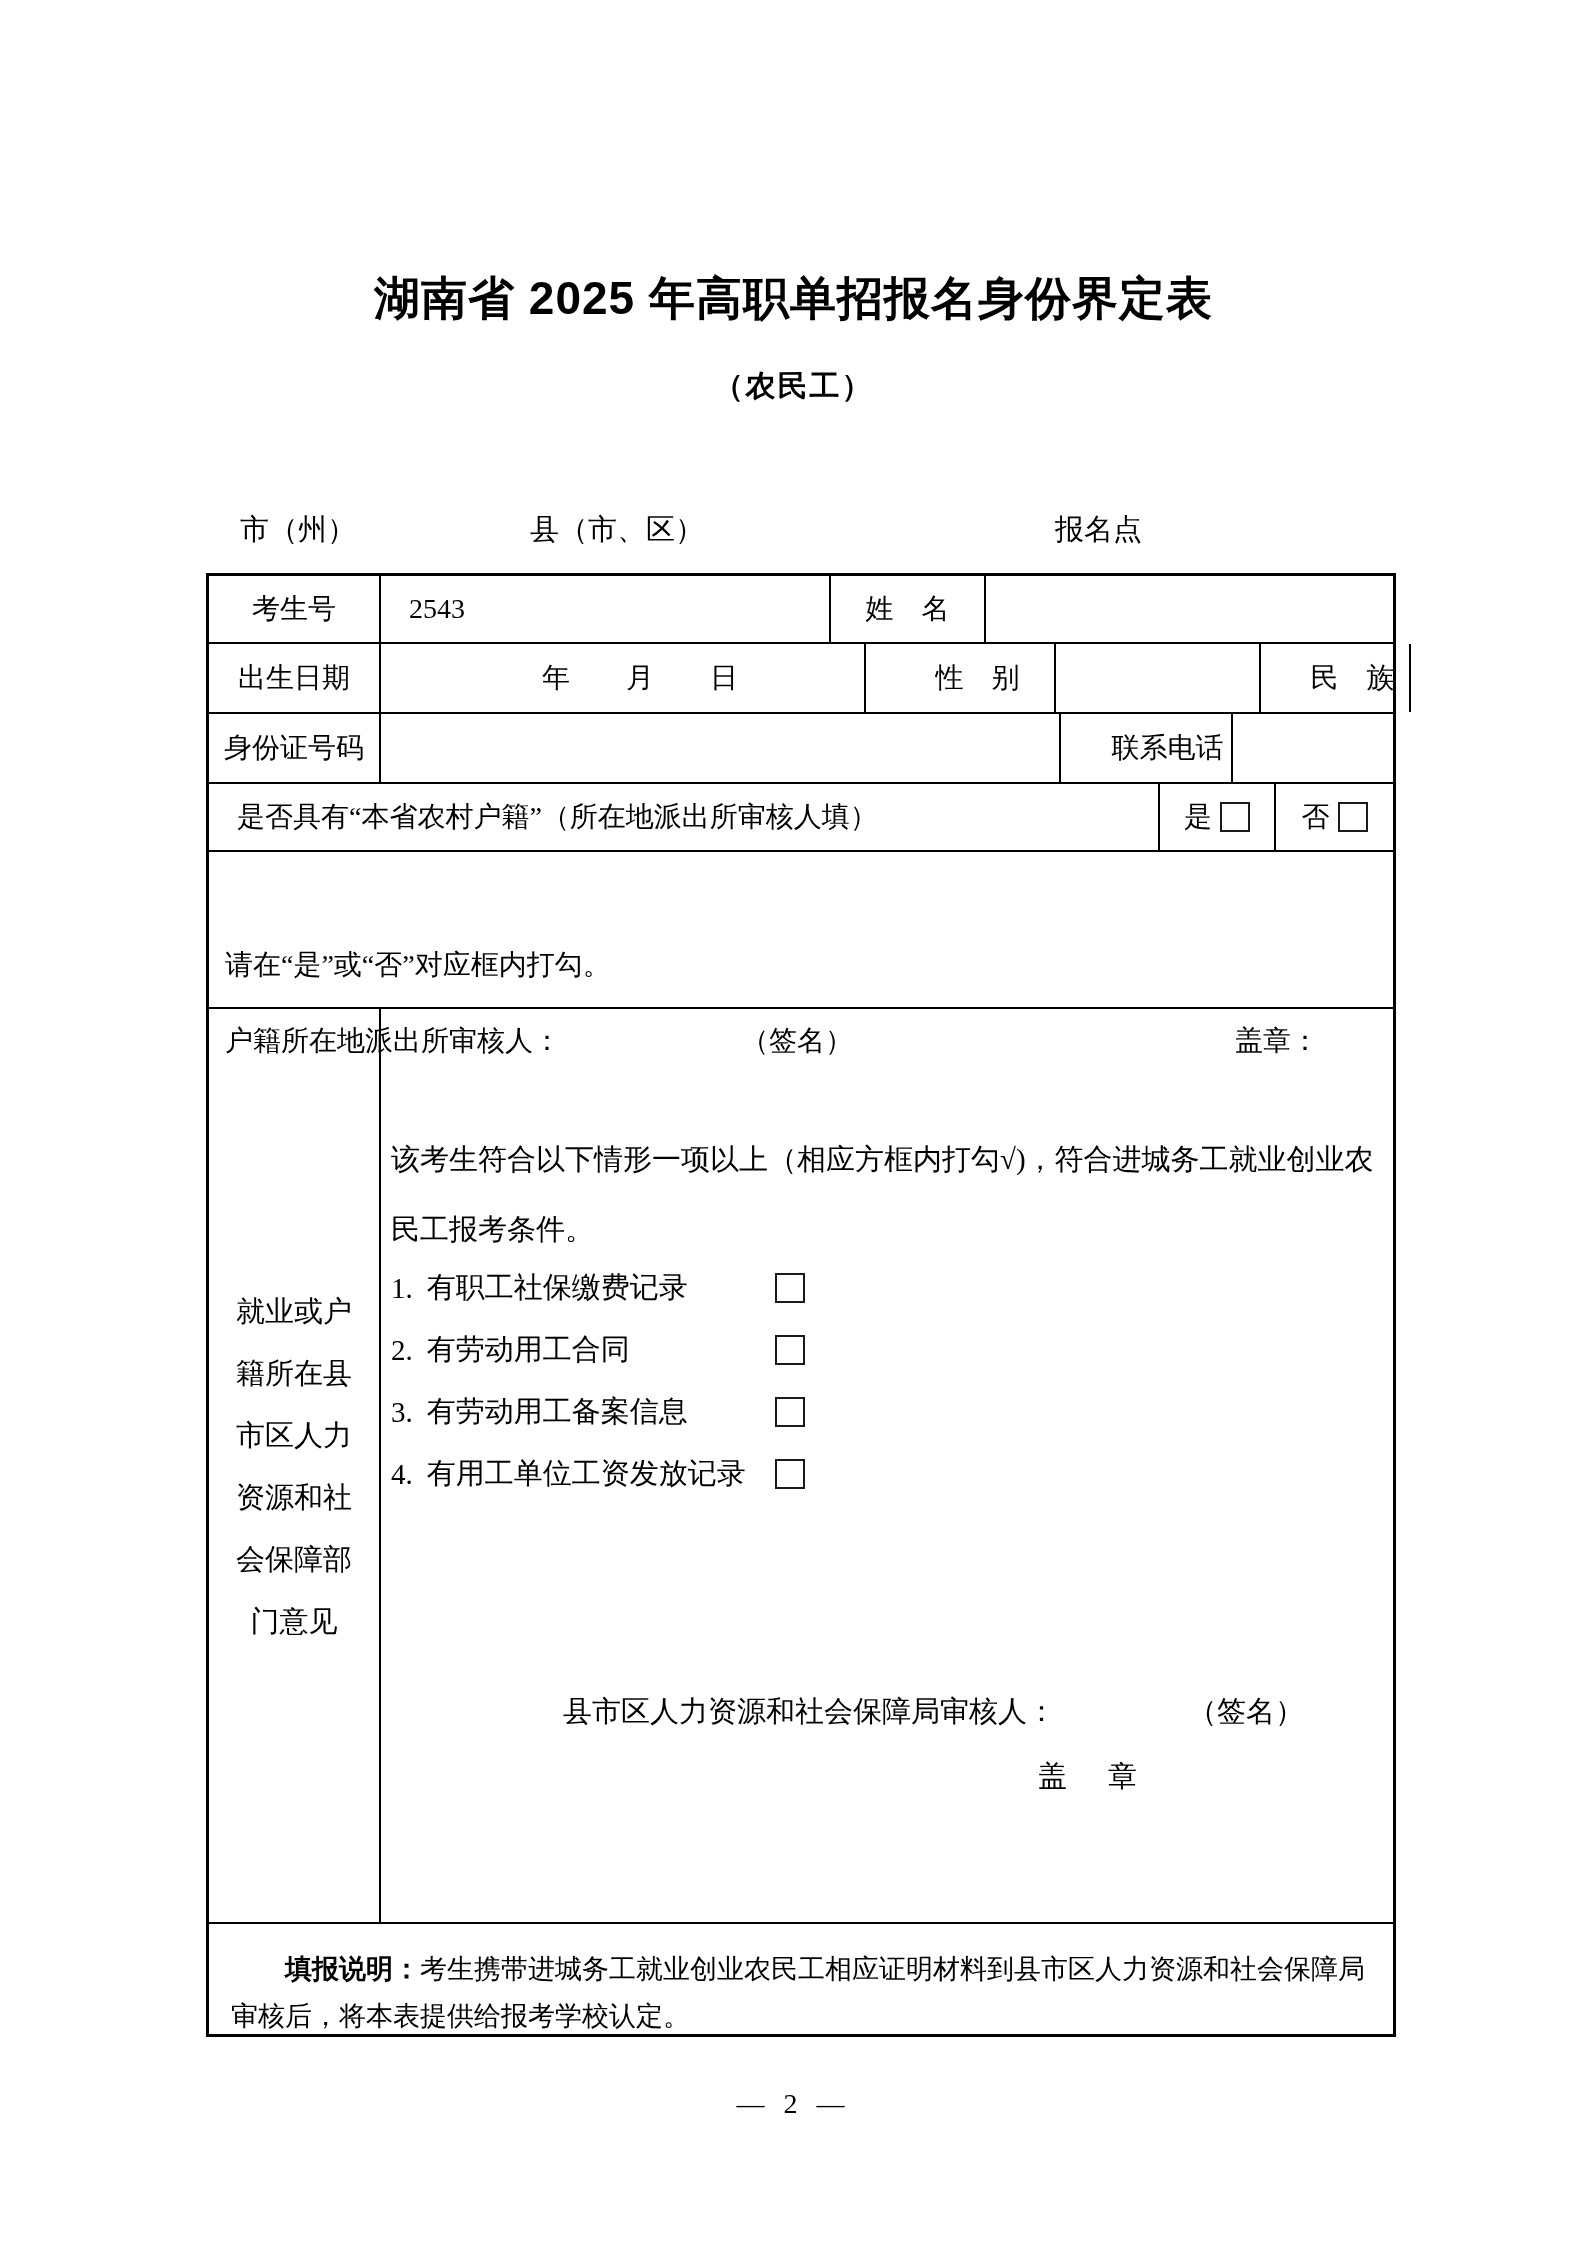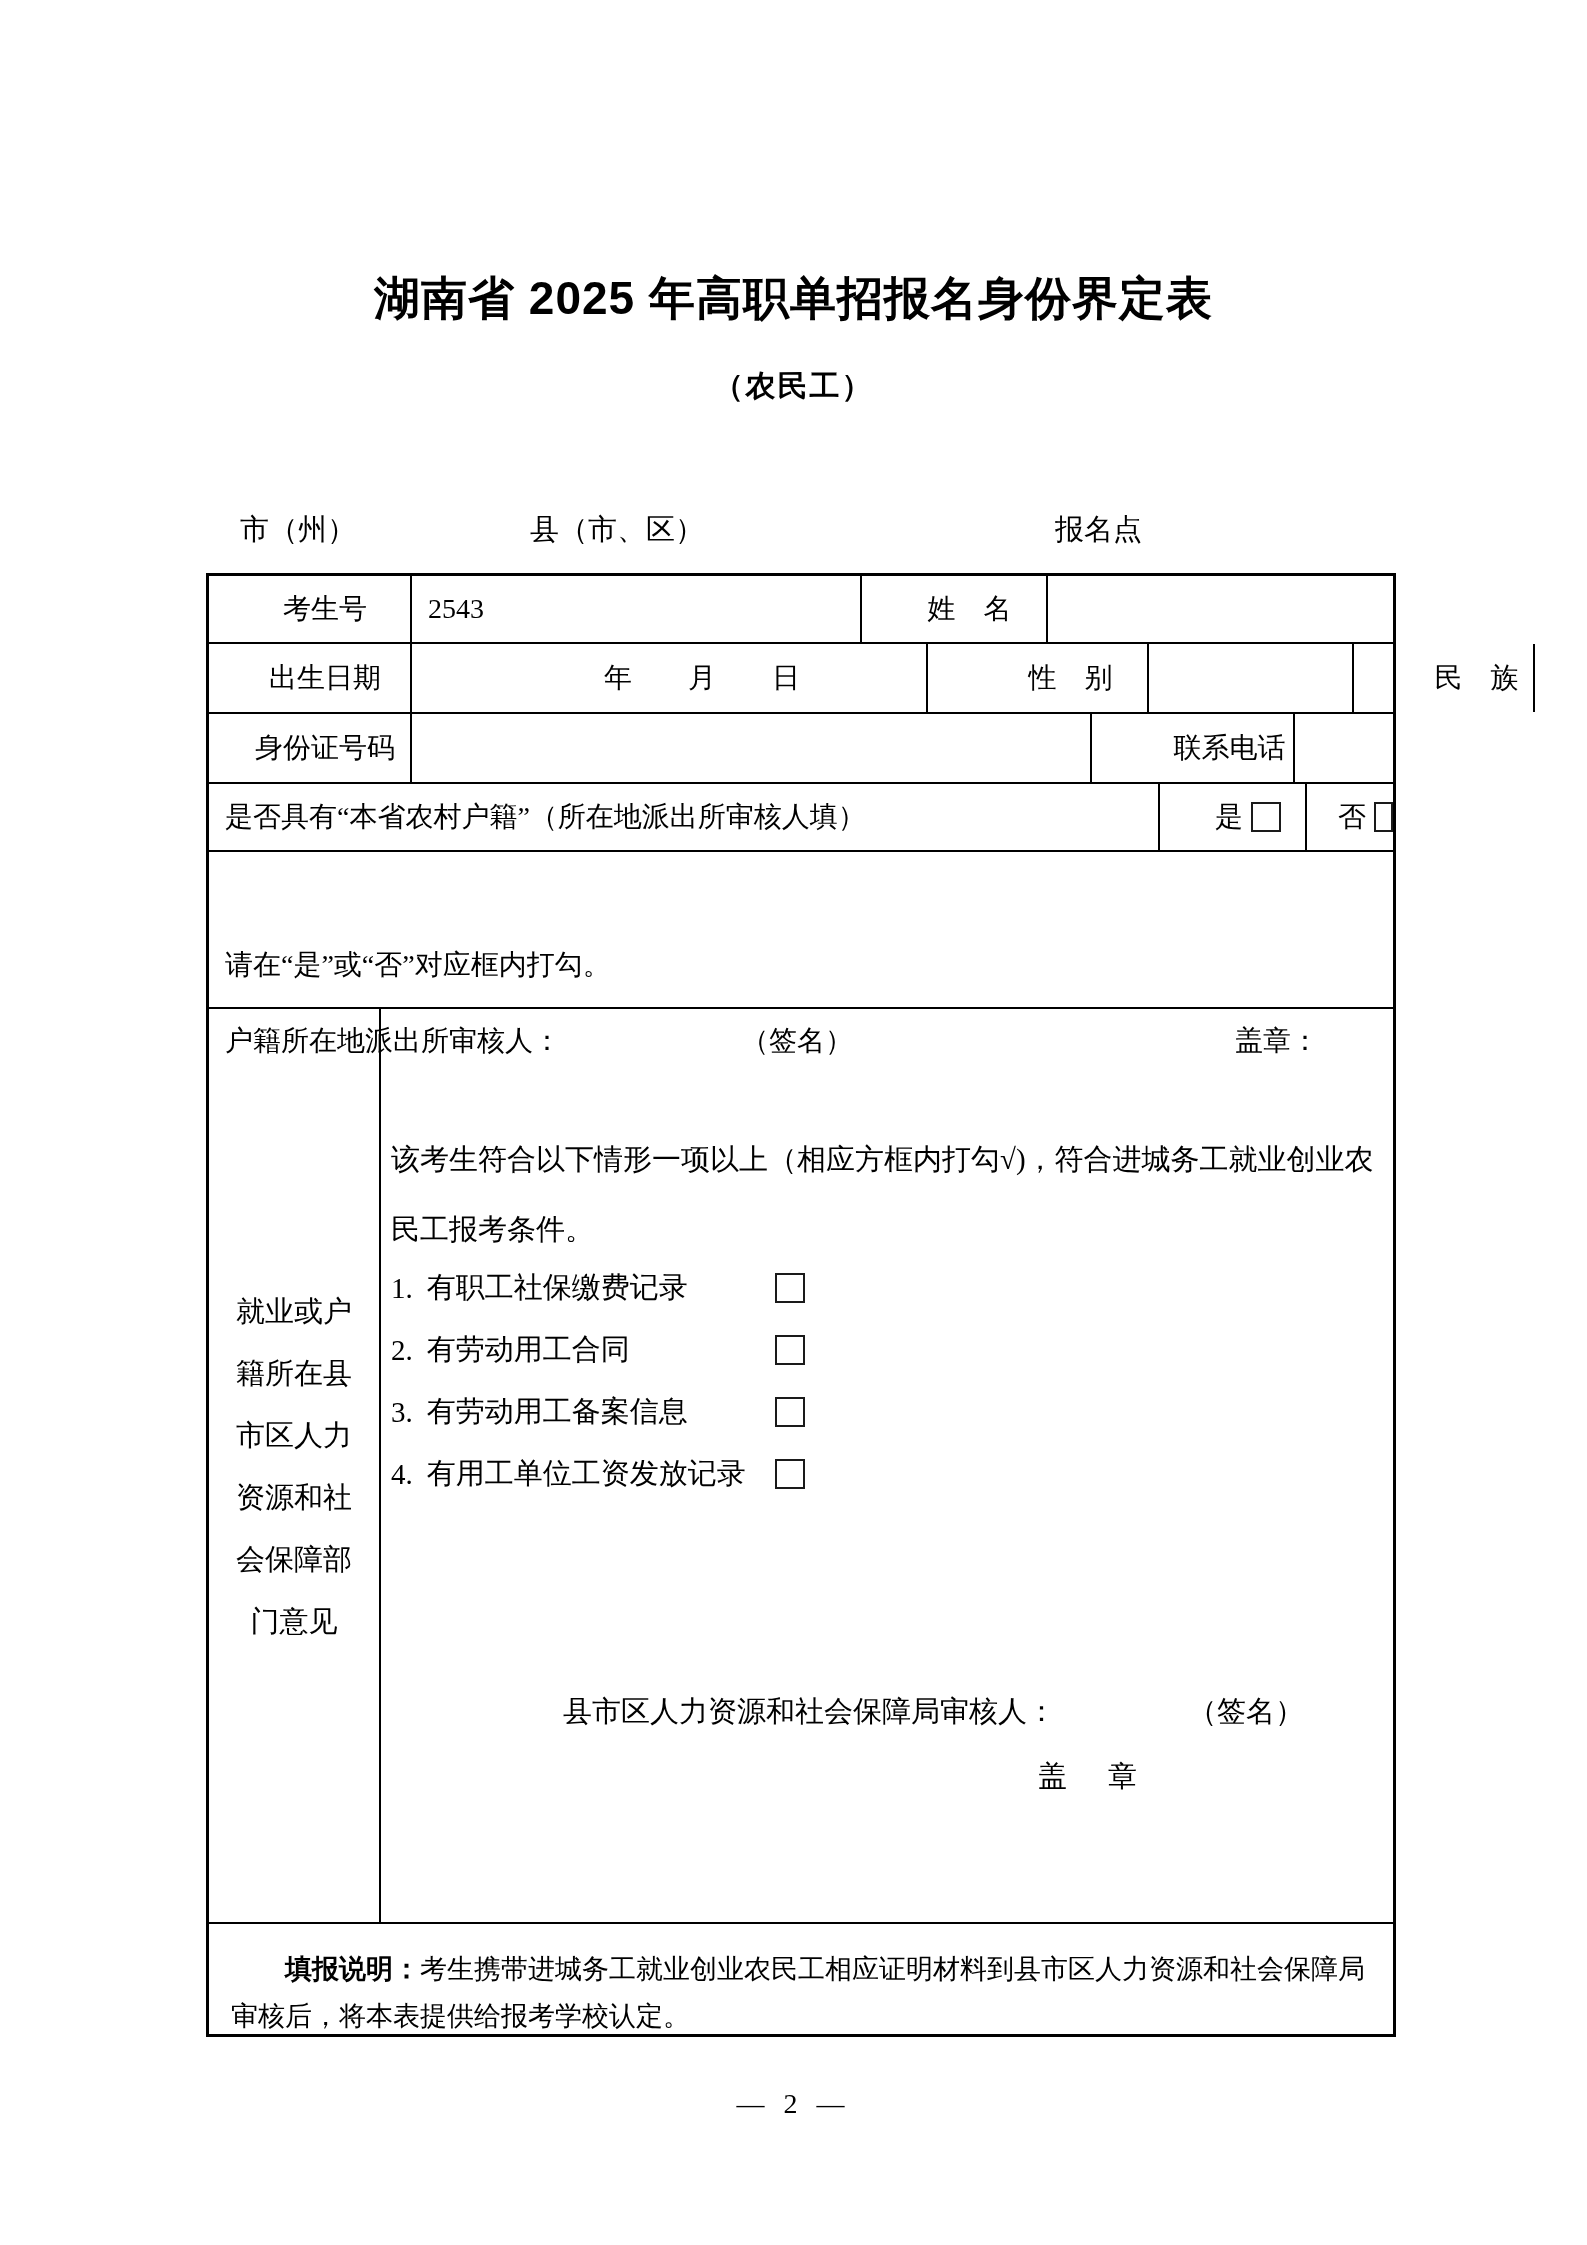--- a/index.html
+++ b/index.html
@@ -26,22 +26,22 @@
     position:absolute;left:206px;top:573px;width:1190px;height:1464px;
     border:3px solid #000;box-sizing:border-box;display:flex;flex-direction:column;
   }
   .row{display:flex;border-bottom:2px solid #000;box-sizing:border-box;flex:0 0 auto;min-height:0;}
   .row.noline{border-bottom:none;}
   .c{
     border-right:2px solid #000;box-sizing:border-box;display:flex;align-items:center;
     font-size:28px;min-width:0;
   }
   .c.last{border-right:none;flex:1;}
-  .c.center{justify-content:center;margin-left:31px;}
-  .c.pad{padding-left:16px;}
+  .c.center{justify-content:center;}
+  .c.pad{padding-left:28px;}
   .r1{height:68px;} .r2{height:70px;gap:35px;} .r3{height:70px;} .r4{height:68px;}
   .r5{height:157px;align-items:center;} .rbig{height:915px;} .rnote{flex:1;}
 
   .w-label{flex:0 0 172px;}
   .w-val1{flex:0 0 450px;}
   .w-name{flex:0 0 155px;}
   .w-blank2{flex:0 0 170px;}
   .w-ethnic{flex:0 0 115px;}
   .w-id{flex:0 0 680px;}
   .w-phone{flex:0 0 172px;padding-left:43px;}

